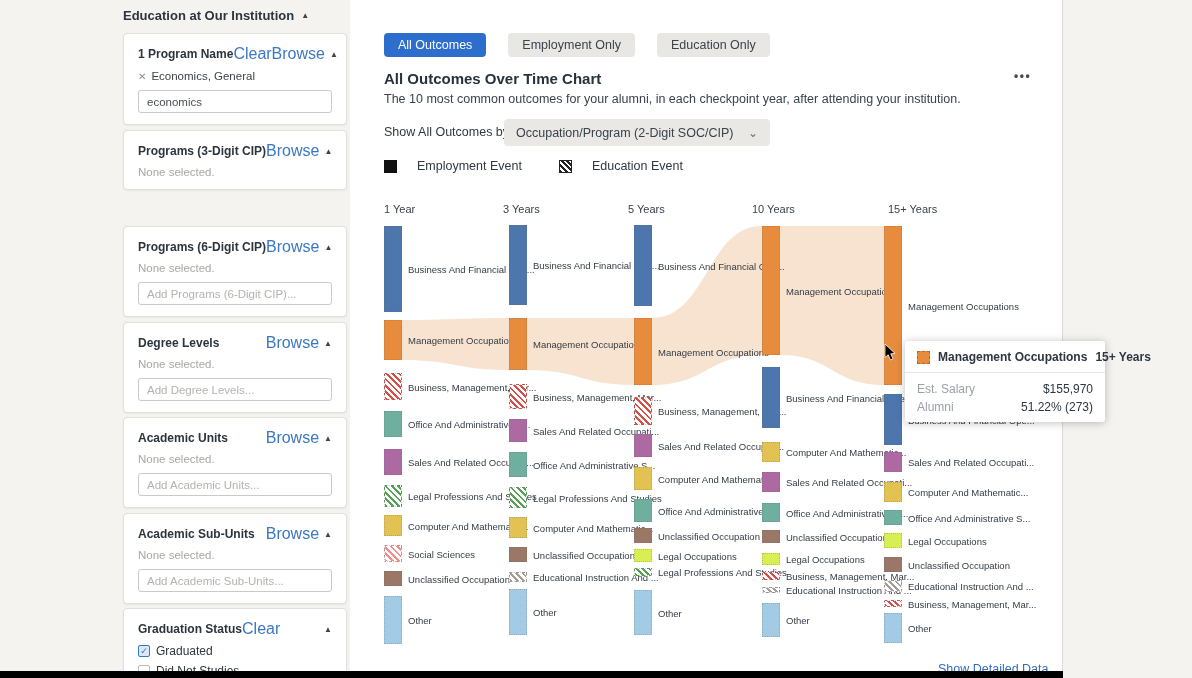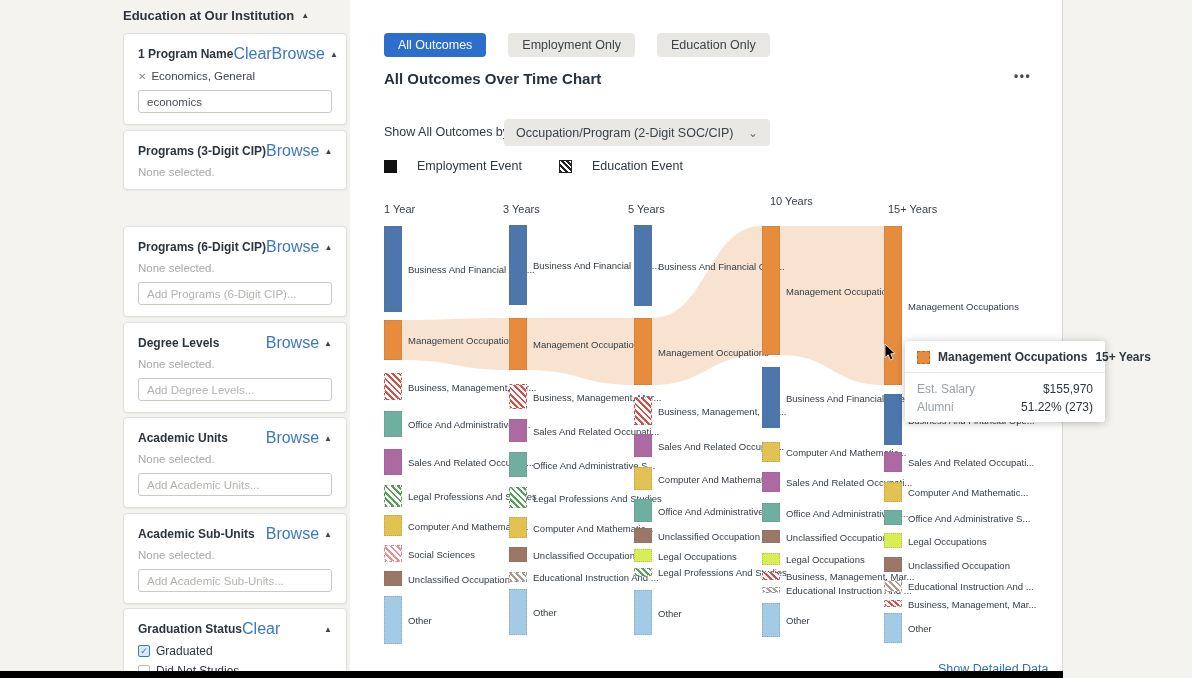--- a/index.html
+++ b/index.html
@@ -179,20 +179,21 @@
 
   <div id="main">
     <div id="tabs">
       <div class="tab active">All Outcomes</div>
       <div class="tab">Employment Only</div>
       <div class="tab">Education Only</div>
     </div>
 
     <div id="chart-title">All Outcomes Over Time Chart</div>
     <div id="menu-ellipsis">•••</div>
+    <div id="chart-subtitle">The 10 most common outcomes for your alumni, in each checkpoint year, after attending your institution.</div>
 
     <div id="showby-label">Show All Outcomes by:</div>
     <div id="showby-select">
       <span class="sel-text">Occupation/Program (2-Digit SOC/CIP)</span>
       <span class="chev">⌄</span>
     </div>
 
     <div id="legend">
       <div class="legend-item">
         <span class="legend-swatch"></span>
@@ -210,21 +211,21 @@
   <div id="chart-layer">
       <svg id="flow-svg" width="1192" height="678">
         <path d="M402,320 C455.5,320 455.5,318 509,318 L509,370 C455.5,370 455.5,360 402,360 Z" fill="#f8e3d0"></path>
         <path d="M527,318 C580.5,318 580.5,318 634,318 L634,385 C580.5,385 580.5,370 527,370 Z" fill="#f8e3d0"></path>
         <path d="M652,318 C707,318 707,226 762,226 L762,355 C707,355 707,385 652,385 Z" fill="#f8e3d0"></path>
         <path d="M780,226 C832,226 832,226 884,226 L884,385 C832,385 832,355 780,355 Z" fill="#f8e3d0"></path>
       </svg>
       <div class="col-header" style="left: 384px; top: 203px;">1 Year</div>
       <div class="col-header" style="left: 503px; top: 203px;">3 Years</div>
       <div class="col-header" style="left: 628px; top: 203px;">5 Years</div>
-      <div class="col-header" style="left: 752px; top: 195px; margin-left: 18px;">10 Years</div>
+      <div class="col-header" style="left: 752px; top: 203px;">10 Years</div>
       <div class="col-header" style="left: 888px; top: 203px;">15+ Years</div>
       <div class="node-bar" style="left: 384px; top: 226px; width: 18px; height: 86px; background: rgb(77, 118, 173);"></div>
       <div class="node-label" style="left: 408px; top: 269px;">Business And Financial Ope...</div>
       <div class="node-bar" style="left: 384px; top: 320px; width: 18px; height: 40px; background: rgb(231, 139, 61);"></div>
       <div class="node-label" style="left: 408px; top: 340px;">Management Occupations</div>
       <div class="node-bar" style="left: 384px; top: 373px; width: 18px; height: 27px; background: repeating-linear-gradient(45deg, rgb(212, 79, 72) 0px, rgb(212, 79, 72) 2px, rgb(255, 255, 255) 2px, rgb(255, 255, 255) 4.5px);"></div>
       <div class="node-label" style="left: 408px; top: 386.5px;">Business, Management, Mar...</div>
       <div class="node-bar" style="left: 384px; top: 411px; width: 18px; height: 26px; background: rgb(110, 175, 159);"></div>
       <div class="node-label" style="left: 408px; top: 424px;">Office And Administrative S...</div>
       <div class="node-bar" style="left: 384px; top: 449px; width: 18px; height: 26px; background: rgb(173, 105, 162);"></div>

